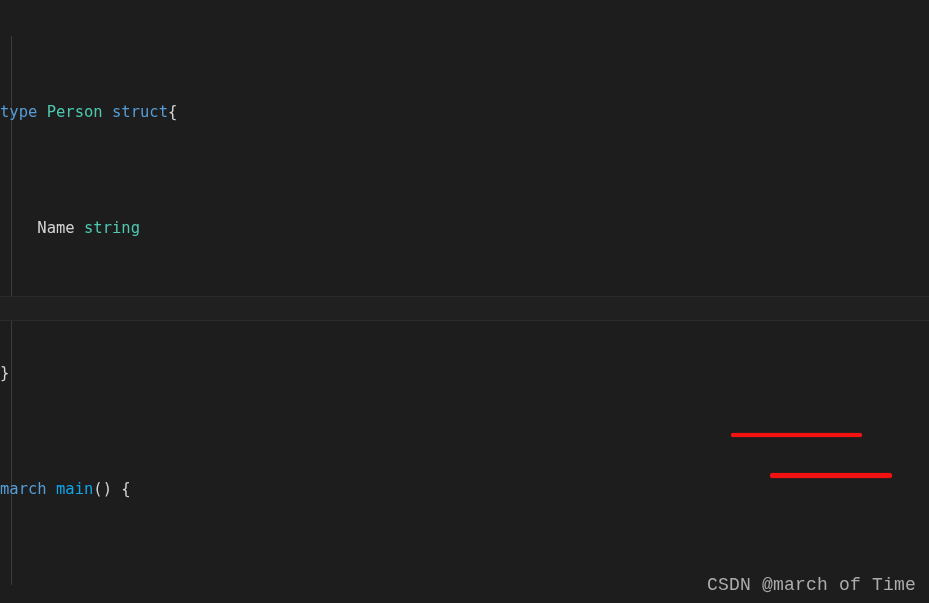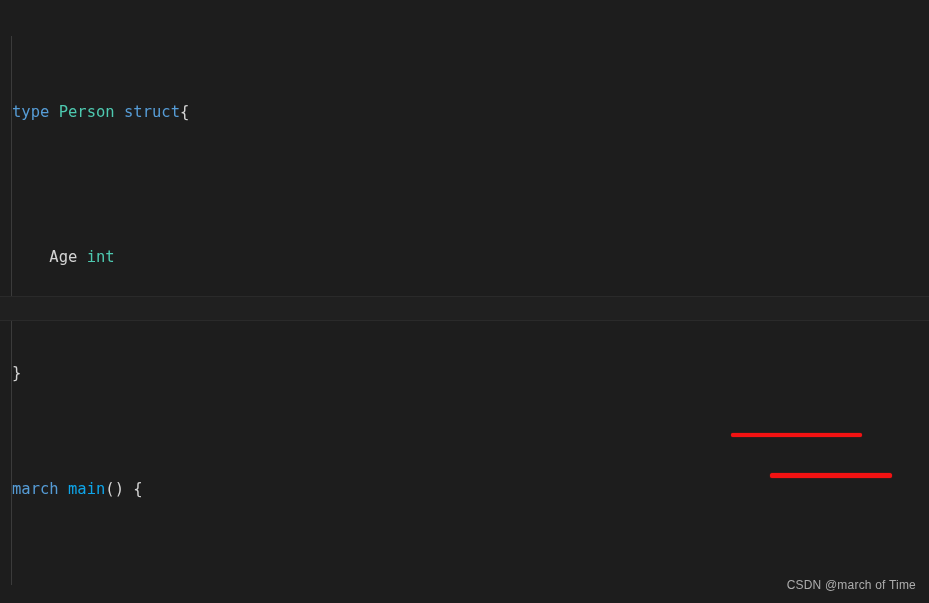--- a/index.html
+++ b/index.html
@@ -63,21 +63,20 @@
     top: 11px;
     width: 929px;
     white-space: pre;
     padding: 0;
     margin: 0;
   }
   .line {
     height: 29px;
     line-height: 29px;
     white-space: pre;
-    padding-left: 12px;
   }
 
   
   .kw   { color: #569cd6; }           
   .typ  { color: #4ec9b0; }           
   .fld  { color: #d4d4d4; }           
   .fn   { color: #0ea5e9; }           
   .pun  { color: #d4d4d4; }           
 
   
@@ -89,22 +88,22 @@
     pointer-events: none;
   }
   #underline-1 { left: 731px; top: 433px; width: 131px; height: 4px; }
   #underline-2 { left: 770px; top: 473px; width: 122px; height: 5px; }
 
   .watermark {
     position: absolute;
     right: 13px;
     bottom: 8px;
     color: #b9b9b9;
-    font-family: Liberation Sans, sans-serif;
-    font-size: 12px;
+    font-family: Liberation Mono, monospace;
+    font-size: 18px;
     line-height: 20px;
     letter-spacing: 0.2px;
     opacity: 0.92;
   }
 </style>
 </head>
 <body>
 
 <div id="editor">
 
@@ -112,22 +111,22 @@
   <div class="indent-guide"></div>
 
   <div class="band-fill" style="top:297px;height:23px;"></div>
   <div class="band" style="top:296px;"></div>
   <div class="band" style="top:320px;"></div>
 
   <div class="code">
 
     <div class="line"><span class="kw">type</span><span class="pun"> </span><span class="typ">Person</span><span class="pun"> </span><span class="kw">struct</span><span class="pun">{</span></div>
 
+    <div class="line"><span class="pun">    </span><span class="fld">Name</span><span class="pun"> </span><span class="typ">string</span></div>
 
-    <div class="line"><span class="pun">    </span><span class="fld">Age</span><span class="pun"> </span><span class="typ">int</span></div>
 
     <div class="line"><span class="pun">}</span></div>
 
     <div class="line"><span class="kw">march</span><span class="pun"> </span><span class="fn">main</span><span class="pun">()</span><span class="pun"> </span><span class="pun">{</span></div>
 
     
 
     
 
     

